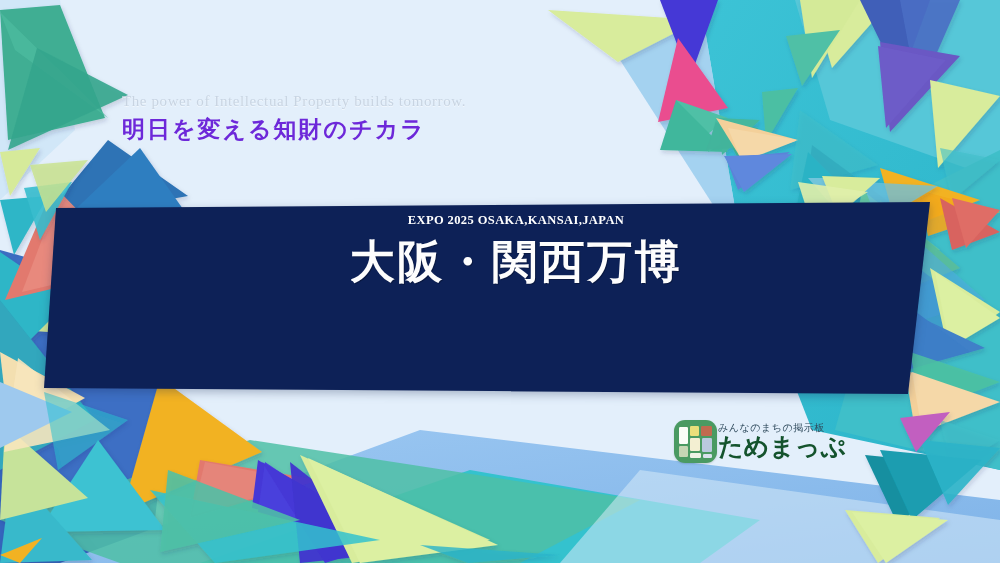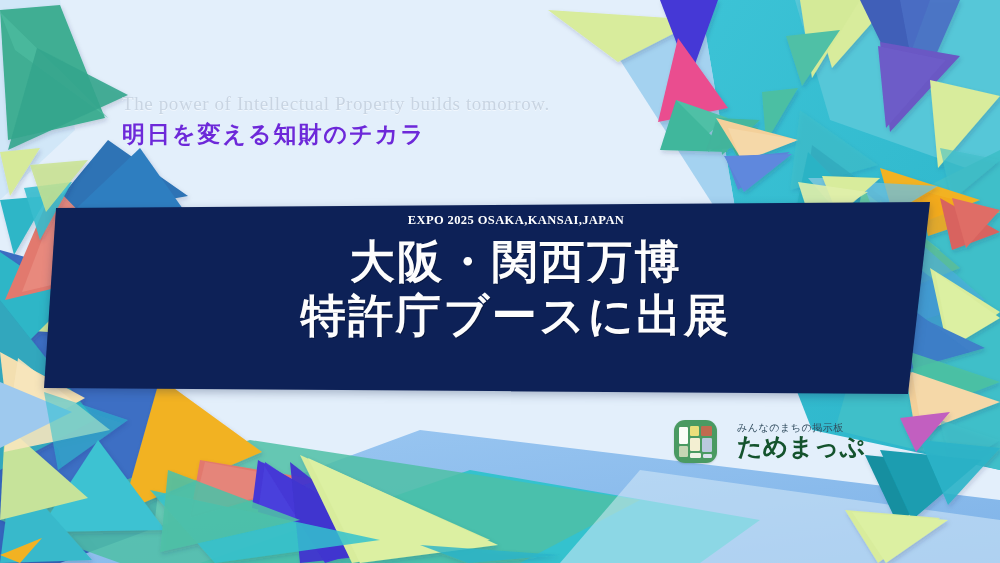--- a/index.html
+++ b/index.html
@@ -14,21 +14,21 @@
     background:#e3effb;
   }
   #bg-art{position:absolute;inset:0;width:1000px;height:563px;display:block;}
 
   
   .tagline-block{
     position:absolute;left:122px;top:92px;z-index:5;
   }
   .tagline-en{
     font-family:"Liberation Serif","DejaVu Serif",serif;
-    font-size:19px;letter-spacing:.6px;color:#c8d4e2;
+    font-size:15px;letter-spacing:.6px;color:#c8d4e2;
     white-space:nowrap;line-height:1.25;
     text-shadow:0 1px 0 rgba(255,255,255,.55);
   }
   .tagline-ja{
     font-family:"DejaVu Serif","Liberation Serif",serif;
     font-weight:700;font-size:23px;letter-spacing:2px;color:#16181c;
     white-space:nowrap;line-height:1.35;margin-top:2px;
   }
 
   
@@ -53,21 +53,21 @@
     font-size:45px;line-height:1.22;letter-spacing:2.5px;
     white-space:nowrap;text-align:center;
     text-shadow:1px 1px 0 rgba(0,0,0,.25);
   }
   .banner-title.line1{margin-top:7px;}
   .banner-title.line2{margin-top:-1px;}
 
   
   .logo{
     position:absolute;left:674px;top:420px;z-index:6;
-    display:flex;align-items:center;gap:20px;
+    display:flex;align-items:center;gap:1px;
   }
   .logo-mark{
     width:43px;height:43px;border-radius:11px;
     background:#4a9a62;position:relative;flex:0 0 auto;
     box-shadow:0 1px 2px rgba(0,0,0,.15);
   }
   .logo-mark svg{position:absolute;left:0;top:0;}
   .logo-text{display:flex;flex-direction:column;justify-content:center;}
   .logo-sub{
     font-family:"DejaVu Sans","Liberation Sans",sans-serif;
@@ -239,21 +239,20 @@
     <div class="tagline-ja" style="color: #6d28d9;">明日を変える知財のチカラ</div>
   </div>
 
   <div class="banner-wrap">
     <svg class="banner-shape" viewBox="0 0 1000 206" preserveAspectRatio="none">
       <polygon points="56,12 930,6 908,198 44,192" fill="#0d2157"></polygon>
     </svg>
     <div class="banner-content">
       <div class="banner-eyebrow">EXPO 2025 OSAKA,KANSAI,JAPAN</div>
       <div class="banner-title line1">大阪・関西万博</div>
-      <div class="banner-title line2">特許庁ブースに出展</div>
     </div>
   </div>
 
   <div class="logo">
     <div class="logo-mark" style="background: rgb(74, 154, 98);">
       <svg width="43" height="43" viewBox="0 0 43 43">
         <g id="tile-group">
             <rect x="5" y="7" width="9" height="17" rx="1.2" fill="#fbfdf8"></rect>
             <rect x="16" y="6" width="9" height="10" rx="1.2" fill="#eadf7a"></rect>
             <rect x="27" y="6" width="11" height="10" rx="1.2" fill="#c06a4f"></rect>

